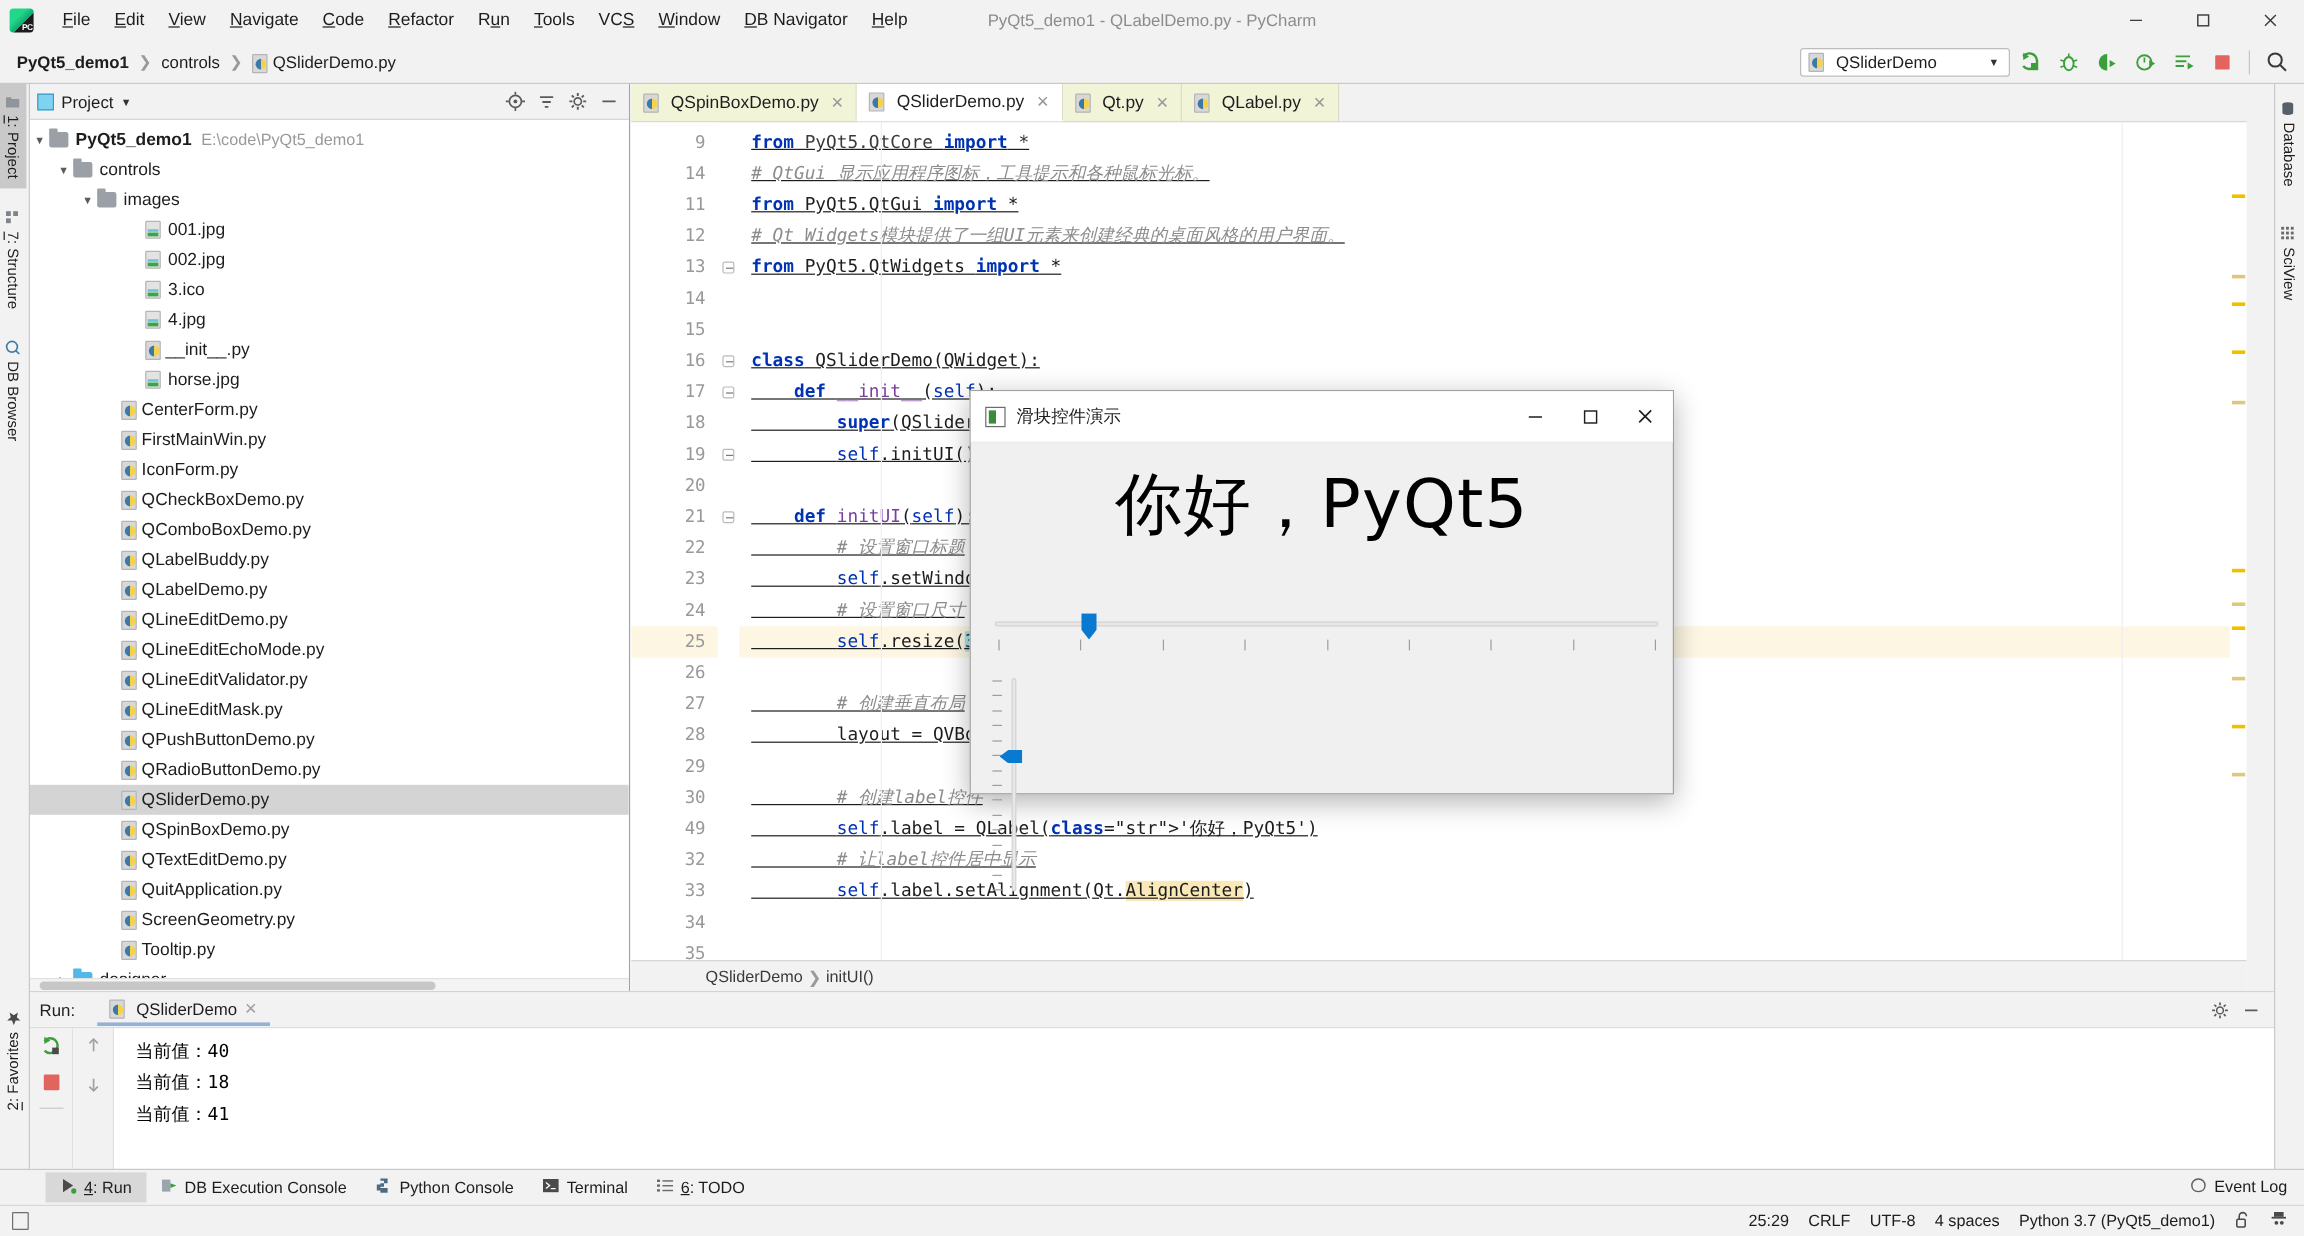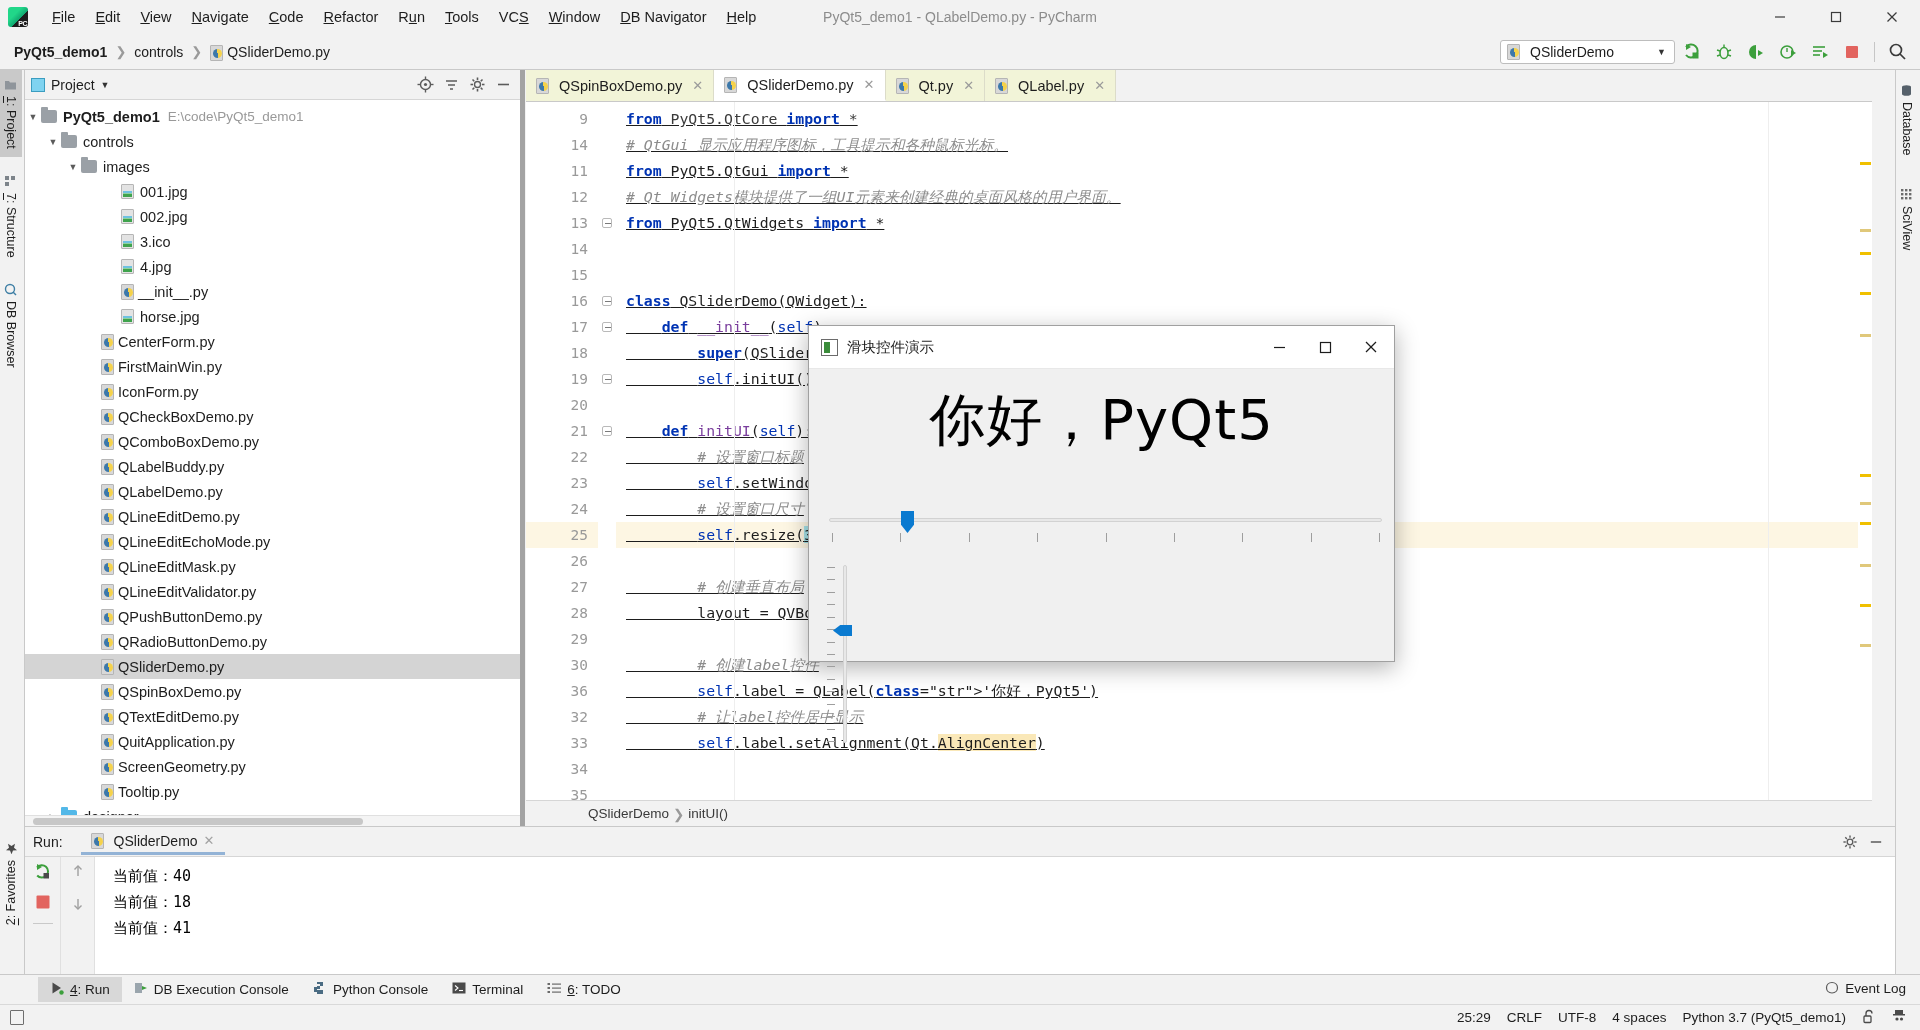--- a/index.html
+++ b/index.html
@@ -101,21 +101,21 @@
 
   .rightstrip {
     position: absolute; right: 0; top: 70px; width: 25px; bottom: 55px;
     background: #f2f2f2; border-left: 1px solid #c9c9c9;
   }
   .rightstrip .vtab { writing-mode: vertical-rl; }
 
   
   .project-panel {
     position: absolute; left: 25px; top: 70px; width: 500px; height: 756px;
-    background: #fff; border-right: 5px solid #a3a3a3;
+    background: #fff; border-right: 1px solid #a3a3a3;
     display: flex; flex-direction: column;
   }
   .pp-header {
     height: 30px; background: #f2f2f2; border-bottom: 1px solid #d6d6d6;
     display: flex; align-items: center; padding: 0 6px; gap: 6px;
   }
   .pp-title { font-size: 14px; }
   .pp-sq { width: 14px; height: 14px; background: #7fd3f0; border: 1px solid #3b9dc0; }
   .pp-caret { font-size: 9px; color: #333; }
   .pp-actions { margin-left: auto; display: flex; align-items: center; gap: 4px; }
@@ -679,27 +679,27 @@
         <div class="trow">
           <span style="display:inline-block;width:60px;flex:0 0 60px;"></span>
           <span class="tarrow"></span>
           <span class="py-icon"></span>
           <span class="tlabel">QLineEditEchoMode.py</span>
         </div>
         <div class="trow">
           <span style="display:inline-block;width:60px;flex:0 0 60px;"></span>
           <span class="tarrow"></span>
           <span class="py-icon"></span>
+          <span class="tlabel">QLineEditValidator.py</span>
+        </div>
+        <div class="trow">
+          <span style="display:inline-block;width:60px;flex:0 0 60px;"></span>
+          <span class="tarrow"></span>
+          <span class="py-icon"></span>
           <span class="tlabel">QLineEditMask.py</span>
-        </div>
-        <div class="trow">
-          <span style="display:inline-block;width:60px;flex:0 0 60px;"></span>
-          <span class="tarrow"></span>
-          <span class="py-icon"></span>
-          <span class="tlabel">QLineEditValidator.py</span>
         </div>
         <div class="trow">
           <span style="display:inline-block;width:60px;flex:0 0 60px;"></span>
           <span class="tarrow"></span>
           <span class="py-icon"></span>
           <span class="tlabel">QPushButtonDemo.py</span>
         </div>
         <div class="trow">
           <span style="display:inline-block;width:60px;flex:0 0 60px;"></span>
           <span class="tarrow"></span>
@@ -796,21 +796,21 @@
           <div class="gline">21</div>
           <div class="gline">22</div>
           <div class="gline">23</div>
           <div class="gline">24</div>
           <div class="gline hl">25</div>
           <div class="gline">26</div>
           <div class="gline">27</div>
           <div class="gline">28</div>
           <div class="gline">29</div>
           <div class="gline">30</div>
-          <div class="gline">36</div>
+          <div class="gline">49</div>
           <div class="gline">32</div>
           <div class="gline">33</div>
           <div class="gline">34</div>
           <div class="gline">35</div>
         </div>
       <div class="foldcol" id="foldcol">
           <div class="fline"></div>
           <div class="fline"></div>
           <div class="fline"></div>
           <div class="fline"></div>

